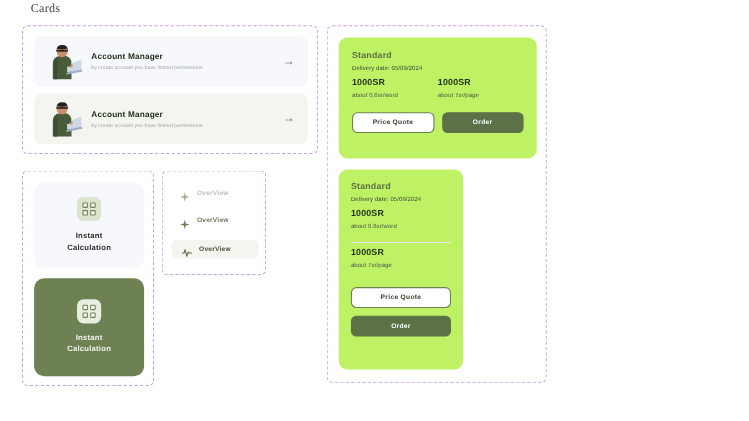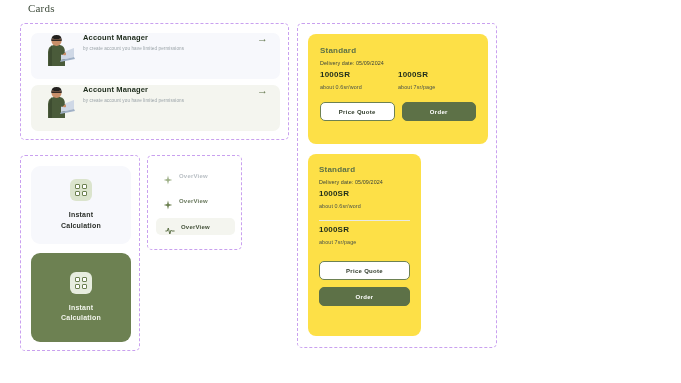--- a/index.html
+++ b/index.html
@@ -47,21 +47,21 @@
   #wrap-plans   { left: 297px; top: 23px;  width: 200px; height: 325px; }
 
   
   .acct-card {
     position: absolute;
     left: 10px;
     width: 249px;
     height: 46px;
     border-radius: 7px;
     display: flex;
-    align-items: flex-start;
+    align-items: center;
     padding: 0 12px 0 8px;
   }
   #acct-0 { top: 9px;  background: #f7f8fc; }
   #acct-1 { top: 61px; background: #f4f5ef; }
 
   .acct-illus {
     width: 38px; height: 34px;
     flex: 0 0 38px;
     position: relative;
   }
@@ -155,21 +155,21 @@
     font-weight: 600;
   }
   #ov-1 .ov-label { color: #6b7a5f; }
   #ov-2 .ov-label { color: #46533c; }
 
   
   .plan {
     position: absolute;
     left: 10px;
     border-radius: 8px;
-    background: #fde047;
+    background: #bef264;
   }
   #plan-0 { top: 10px;  width: 180px; height: 110px; padding: 12px 12px 0 12px; }
   #plan-1 { top: 130px; width: 113px; height: 182px; padding: 11px 11px 0 11px; }
 
   .plan-title {
     font-size: 8px;
     font-weight: 700;
     color: #5d7147;
     letter-spacing: .2px;
   }

